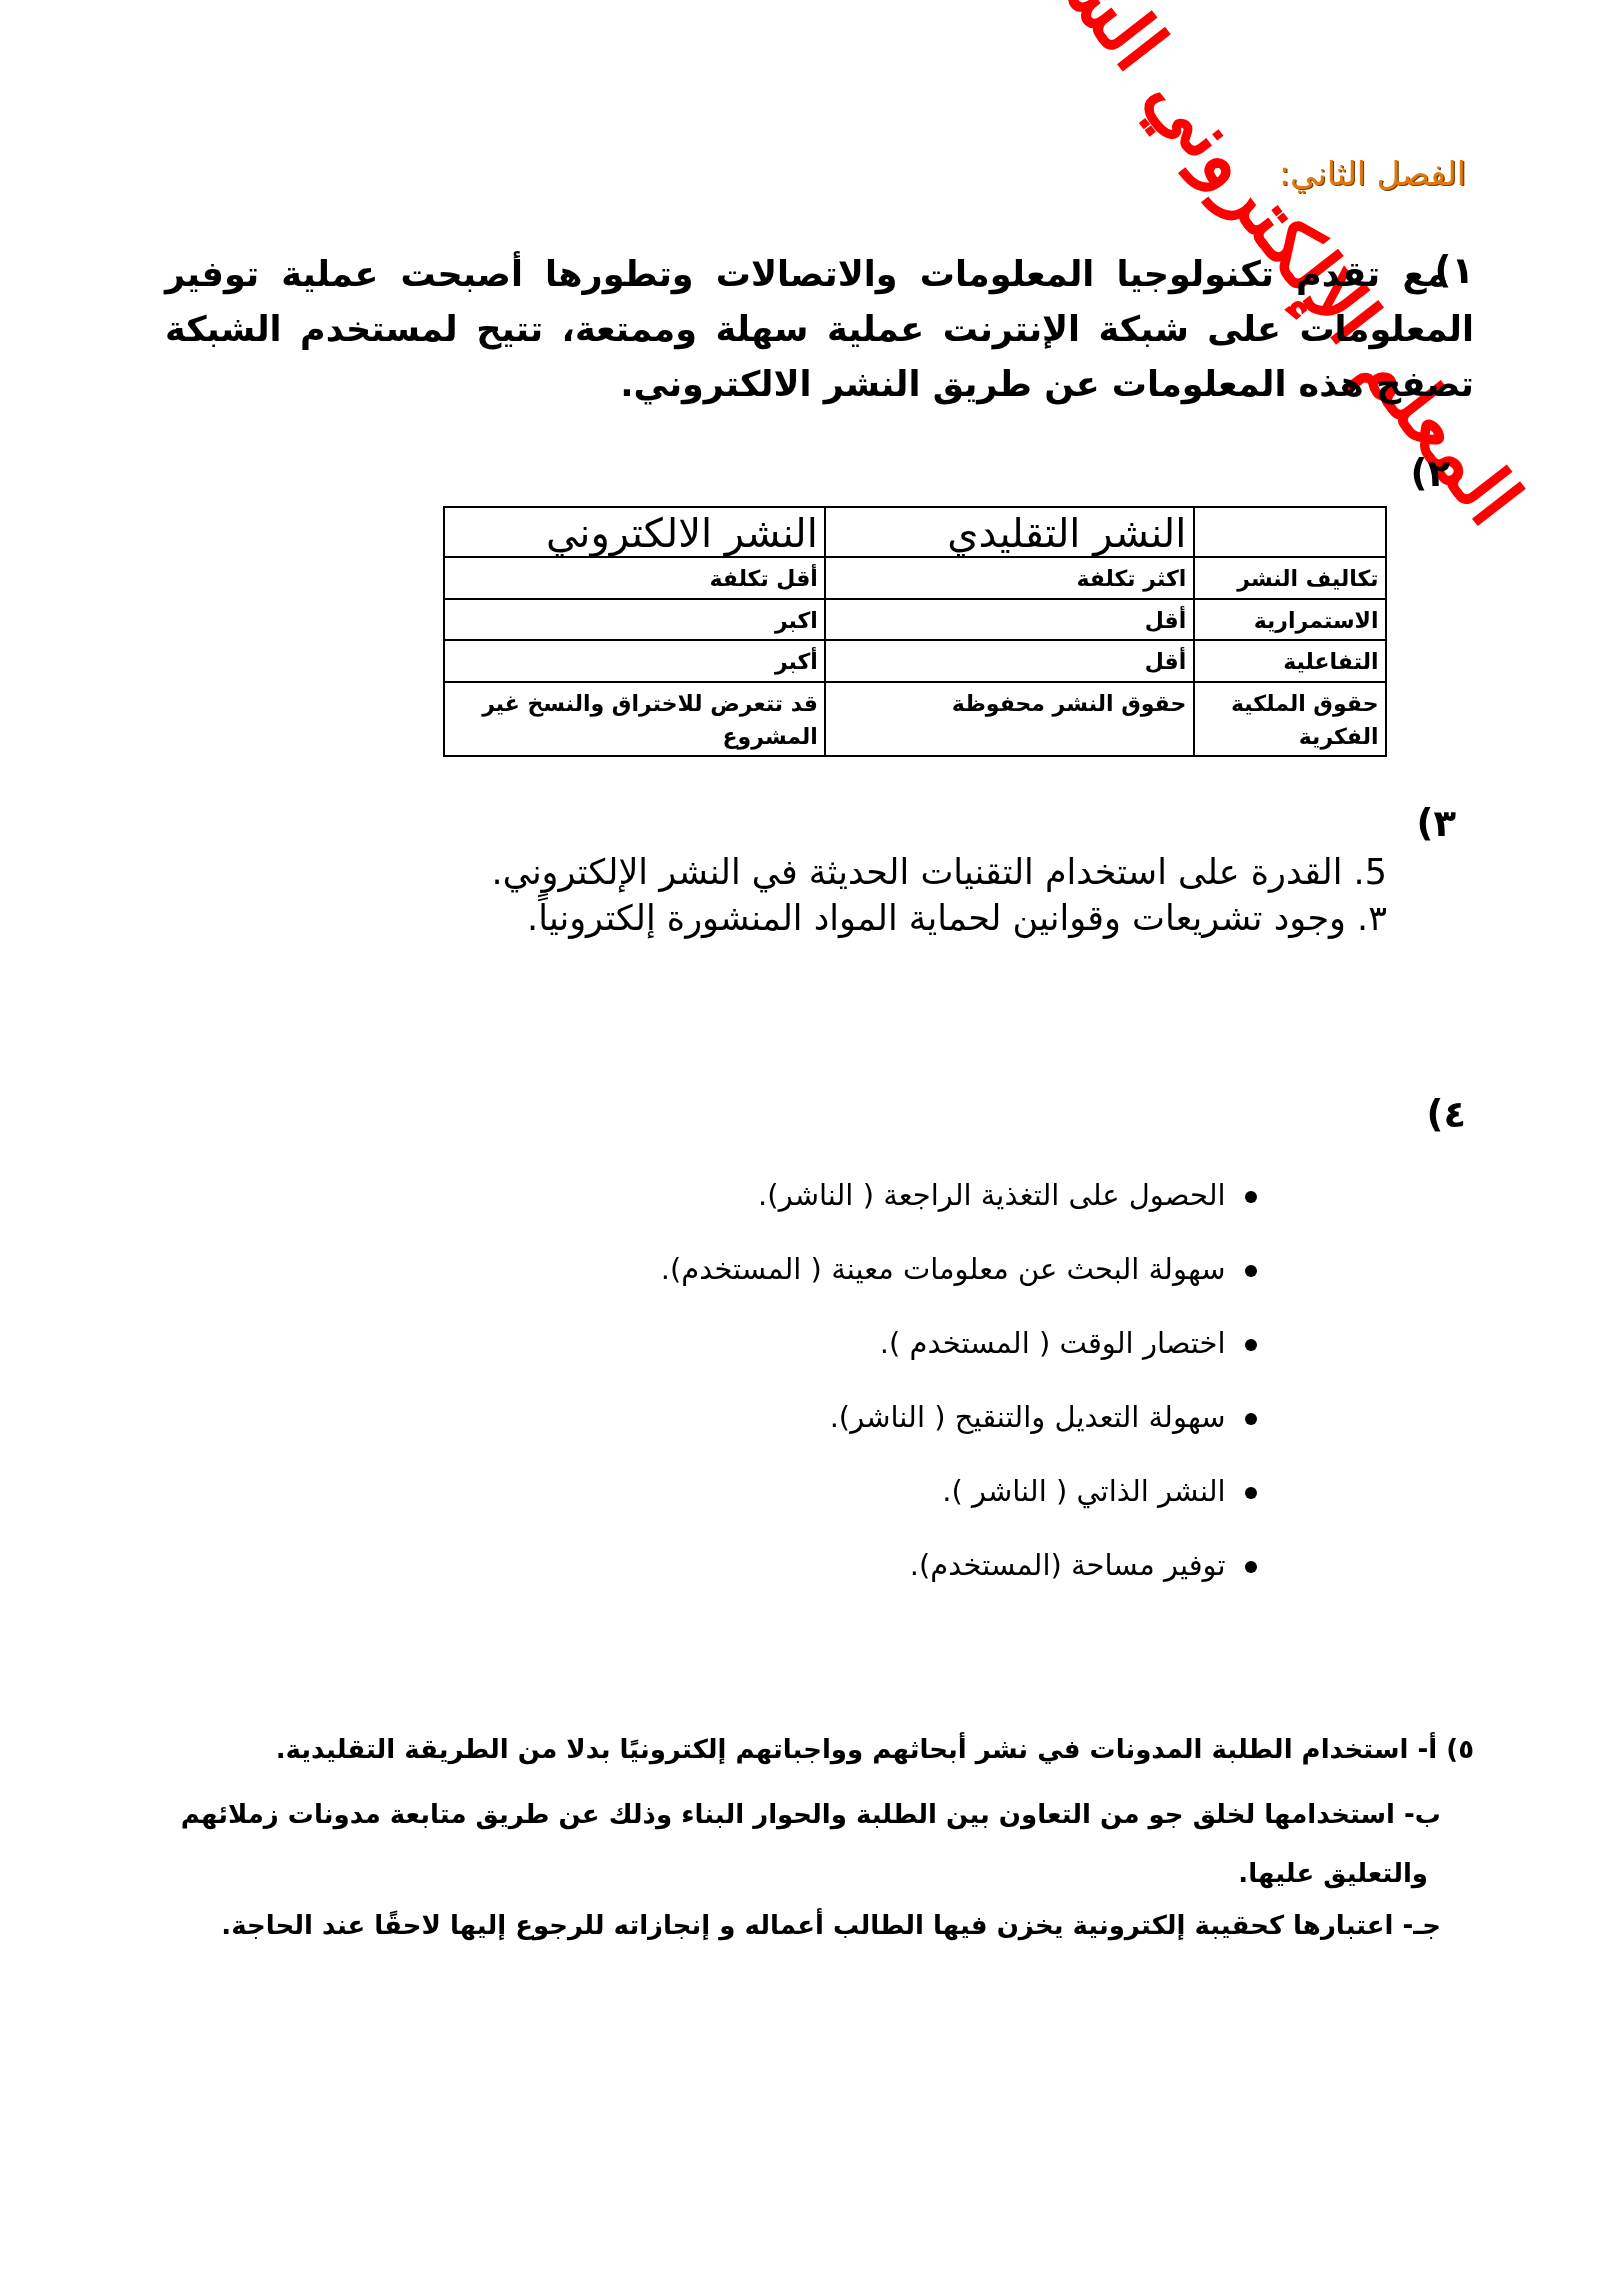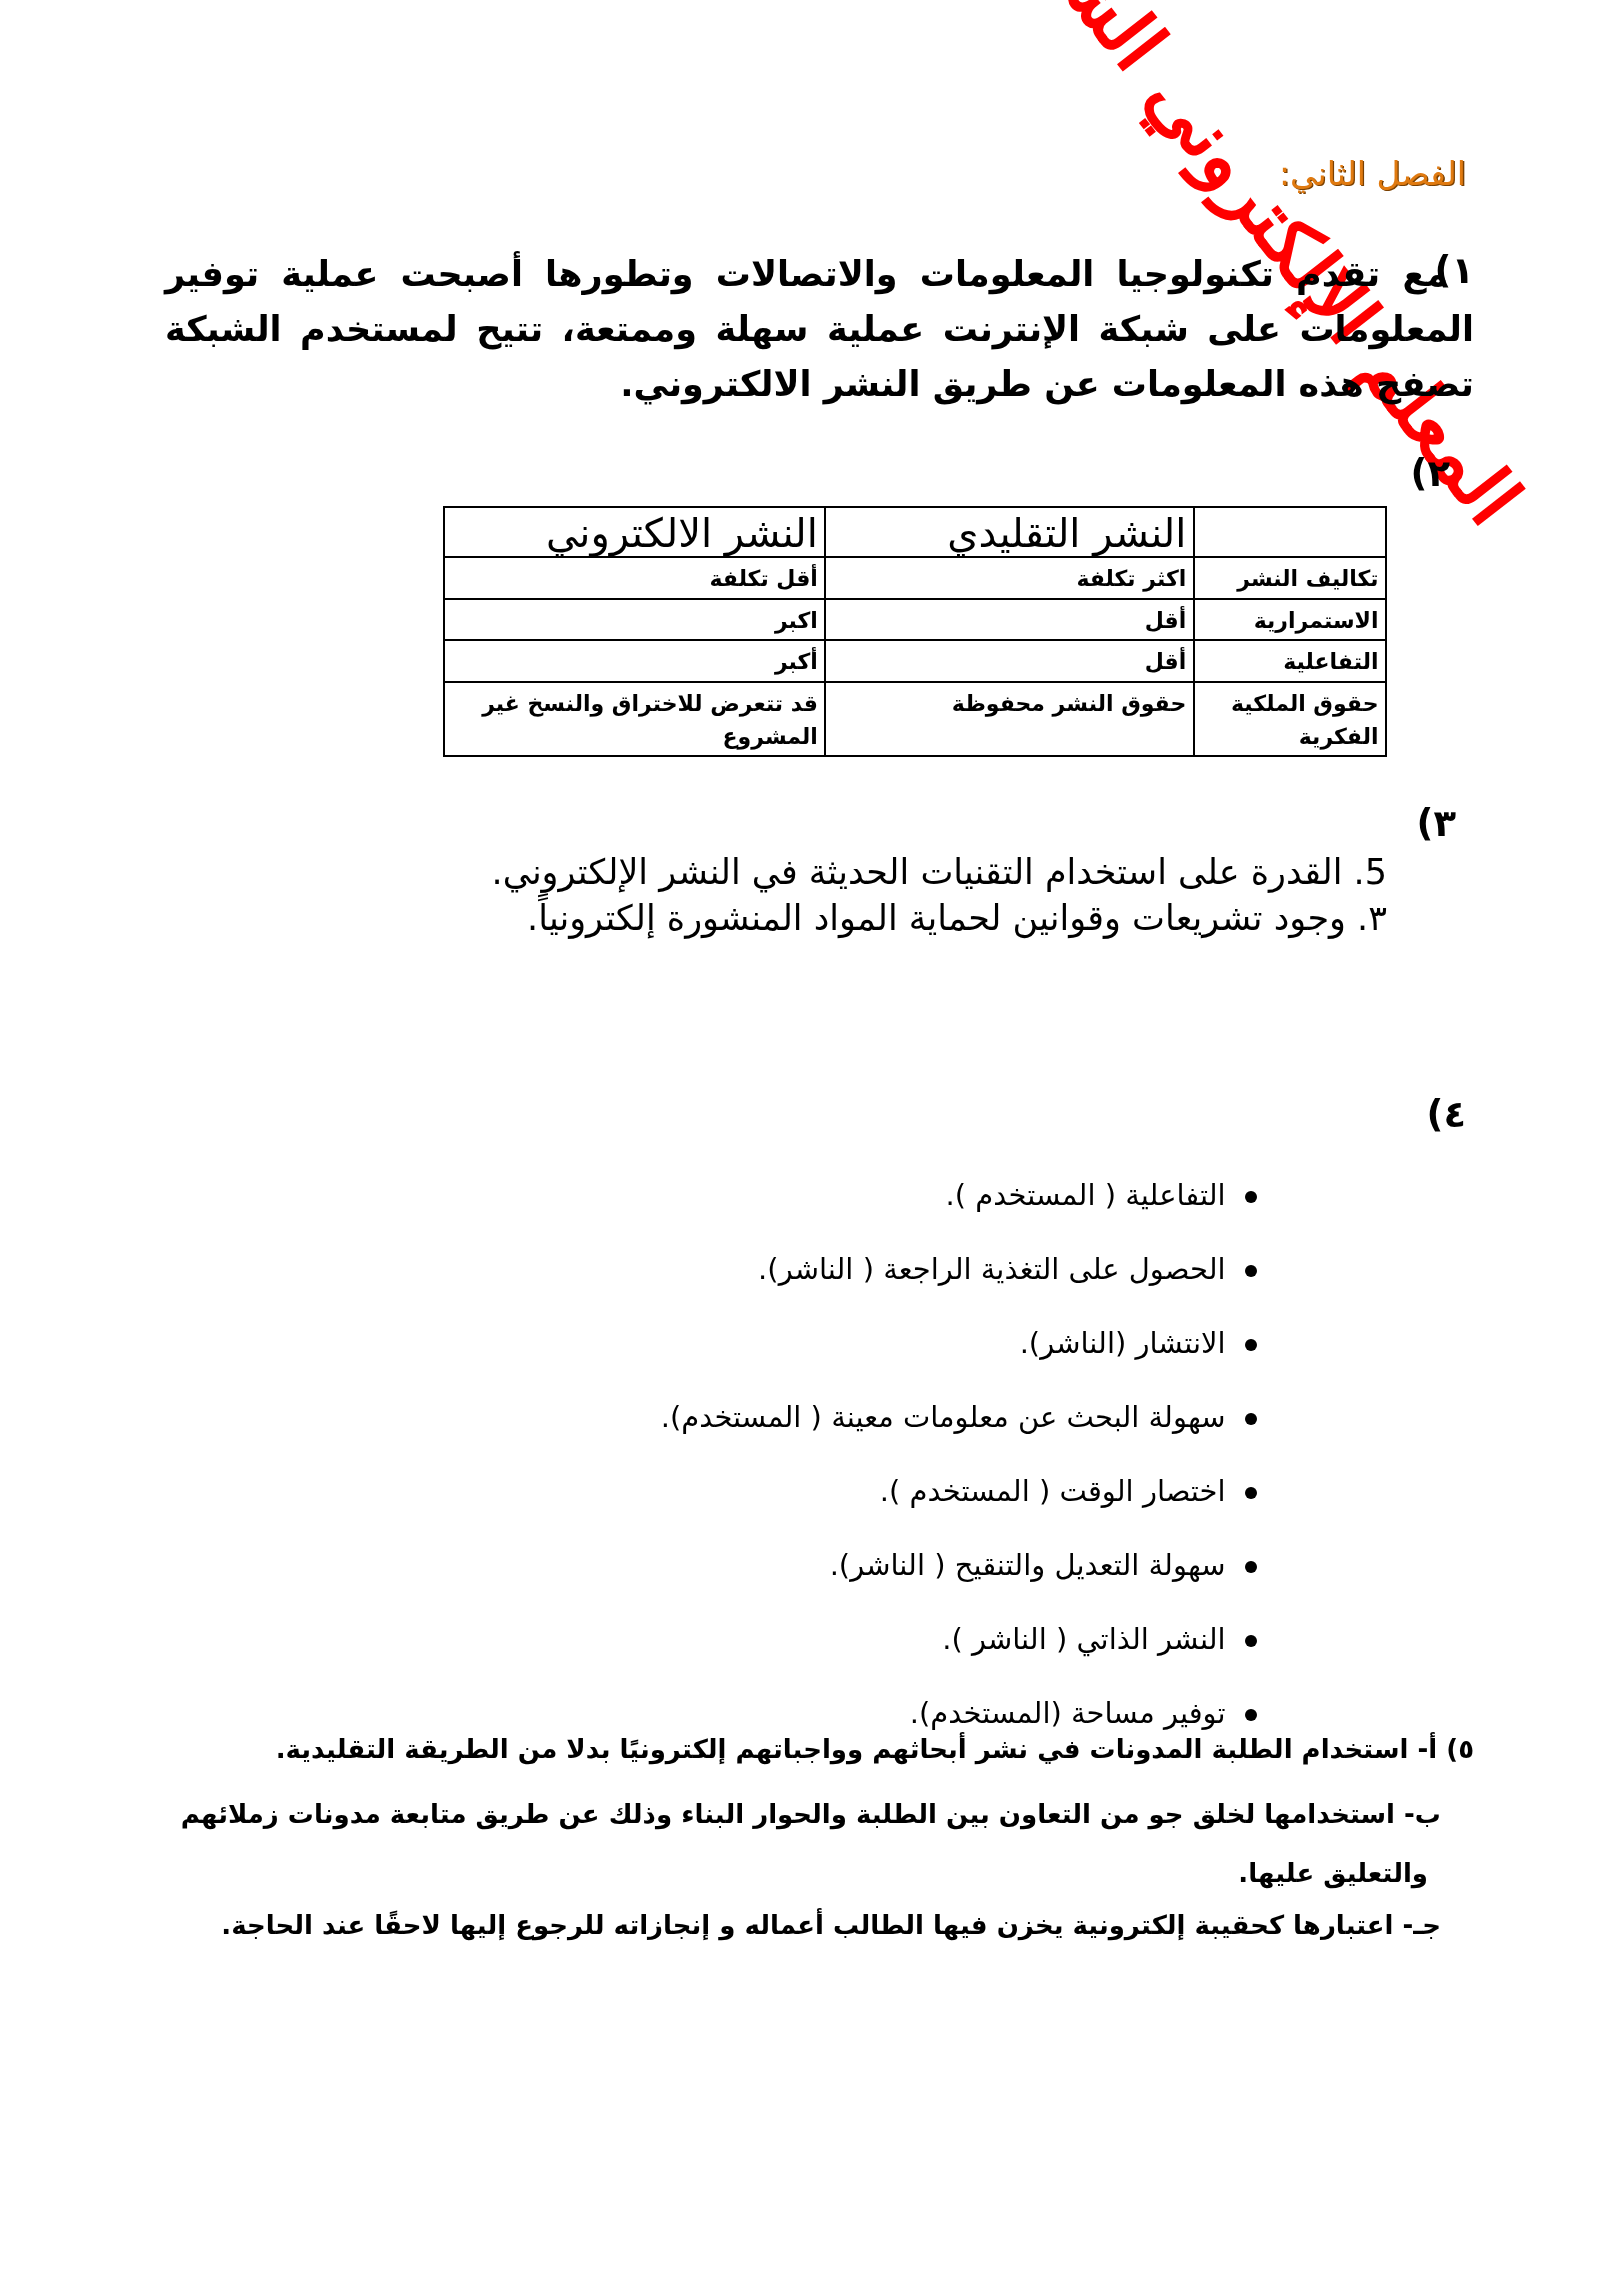--- a/index.html
+++ b/index.html
@@ -108,23 +108,21 @@
   </table>
 
 <div class="qnum rtl" style="right:167px; top:802px;">٣)</div>
 <ol class="list3 rtl">
   <li>5. القدرة على استخدام التقنيات الحديثة في النشر الإلكتروني.</li>
   <li>٣. وجود تشريعات وقوانين لحماية المواد المنشورة إلكترونياً.</li>
 </ol>
 
 <div class="qnum rtl" style="right:157px; top:1093px;">٤)</div>
 <ul class="bullets rtl">
-  <li><span class="dot"></span><span>التفاعلية ( المستخدم ).</span></li>
   <li><span class="dot"></span><span>الحصول على التغذية الراجعة ( الناشر).</span></li>
-  <li><span class="dot"></span><span>الانتشار (الناشر).</span></li>
   <li><span class="dot"></span><span>سهولة البحث عن معلومات معينة ( المستخدم).</span></li>
   <li><span class="dot"></span><span>اختصار الوقت ( المستخدم ).</span></li>
   <li><span class="dot"></span><span>سهولة التعديل والتنقيح ( الناشر).</span></li>
   <li><span class="dot"></span><span>النشر الذاتي ( الناشر ).</span></li>
   <li><span class="dot"></span><span>توفير مساحة (المستخدم).</span></li>
 </ul>
 
 <div class="ans5 rtl">
   <div class="line" style="top:0;">
     <span>٥)</span>

